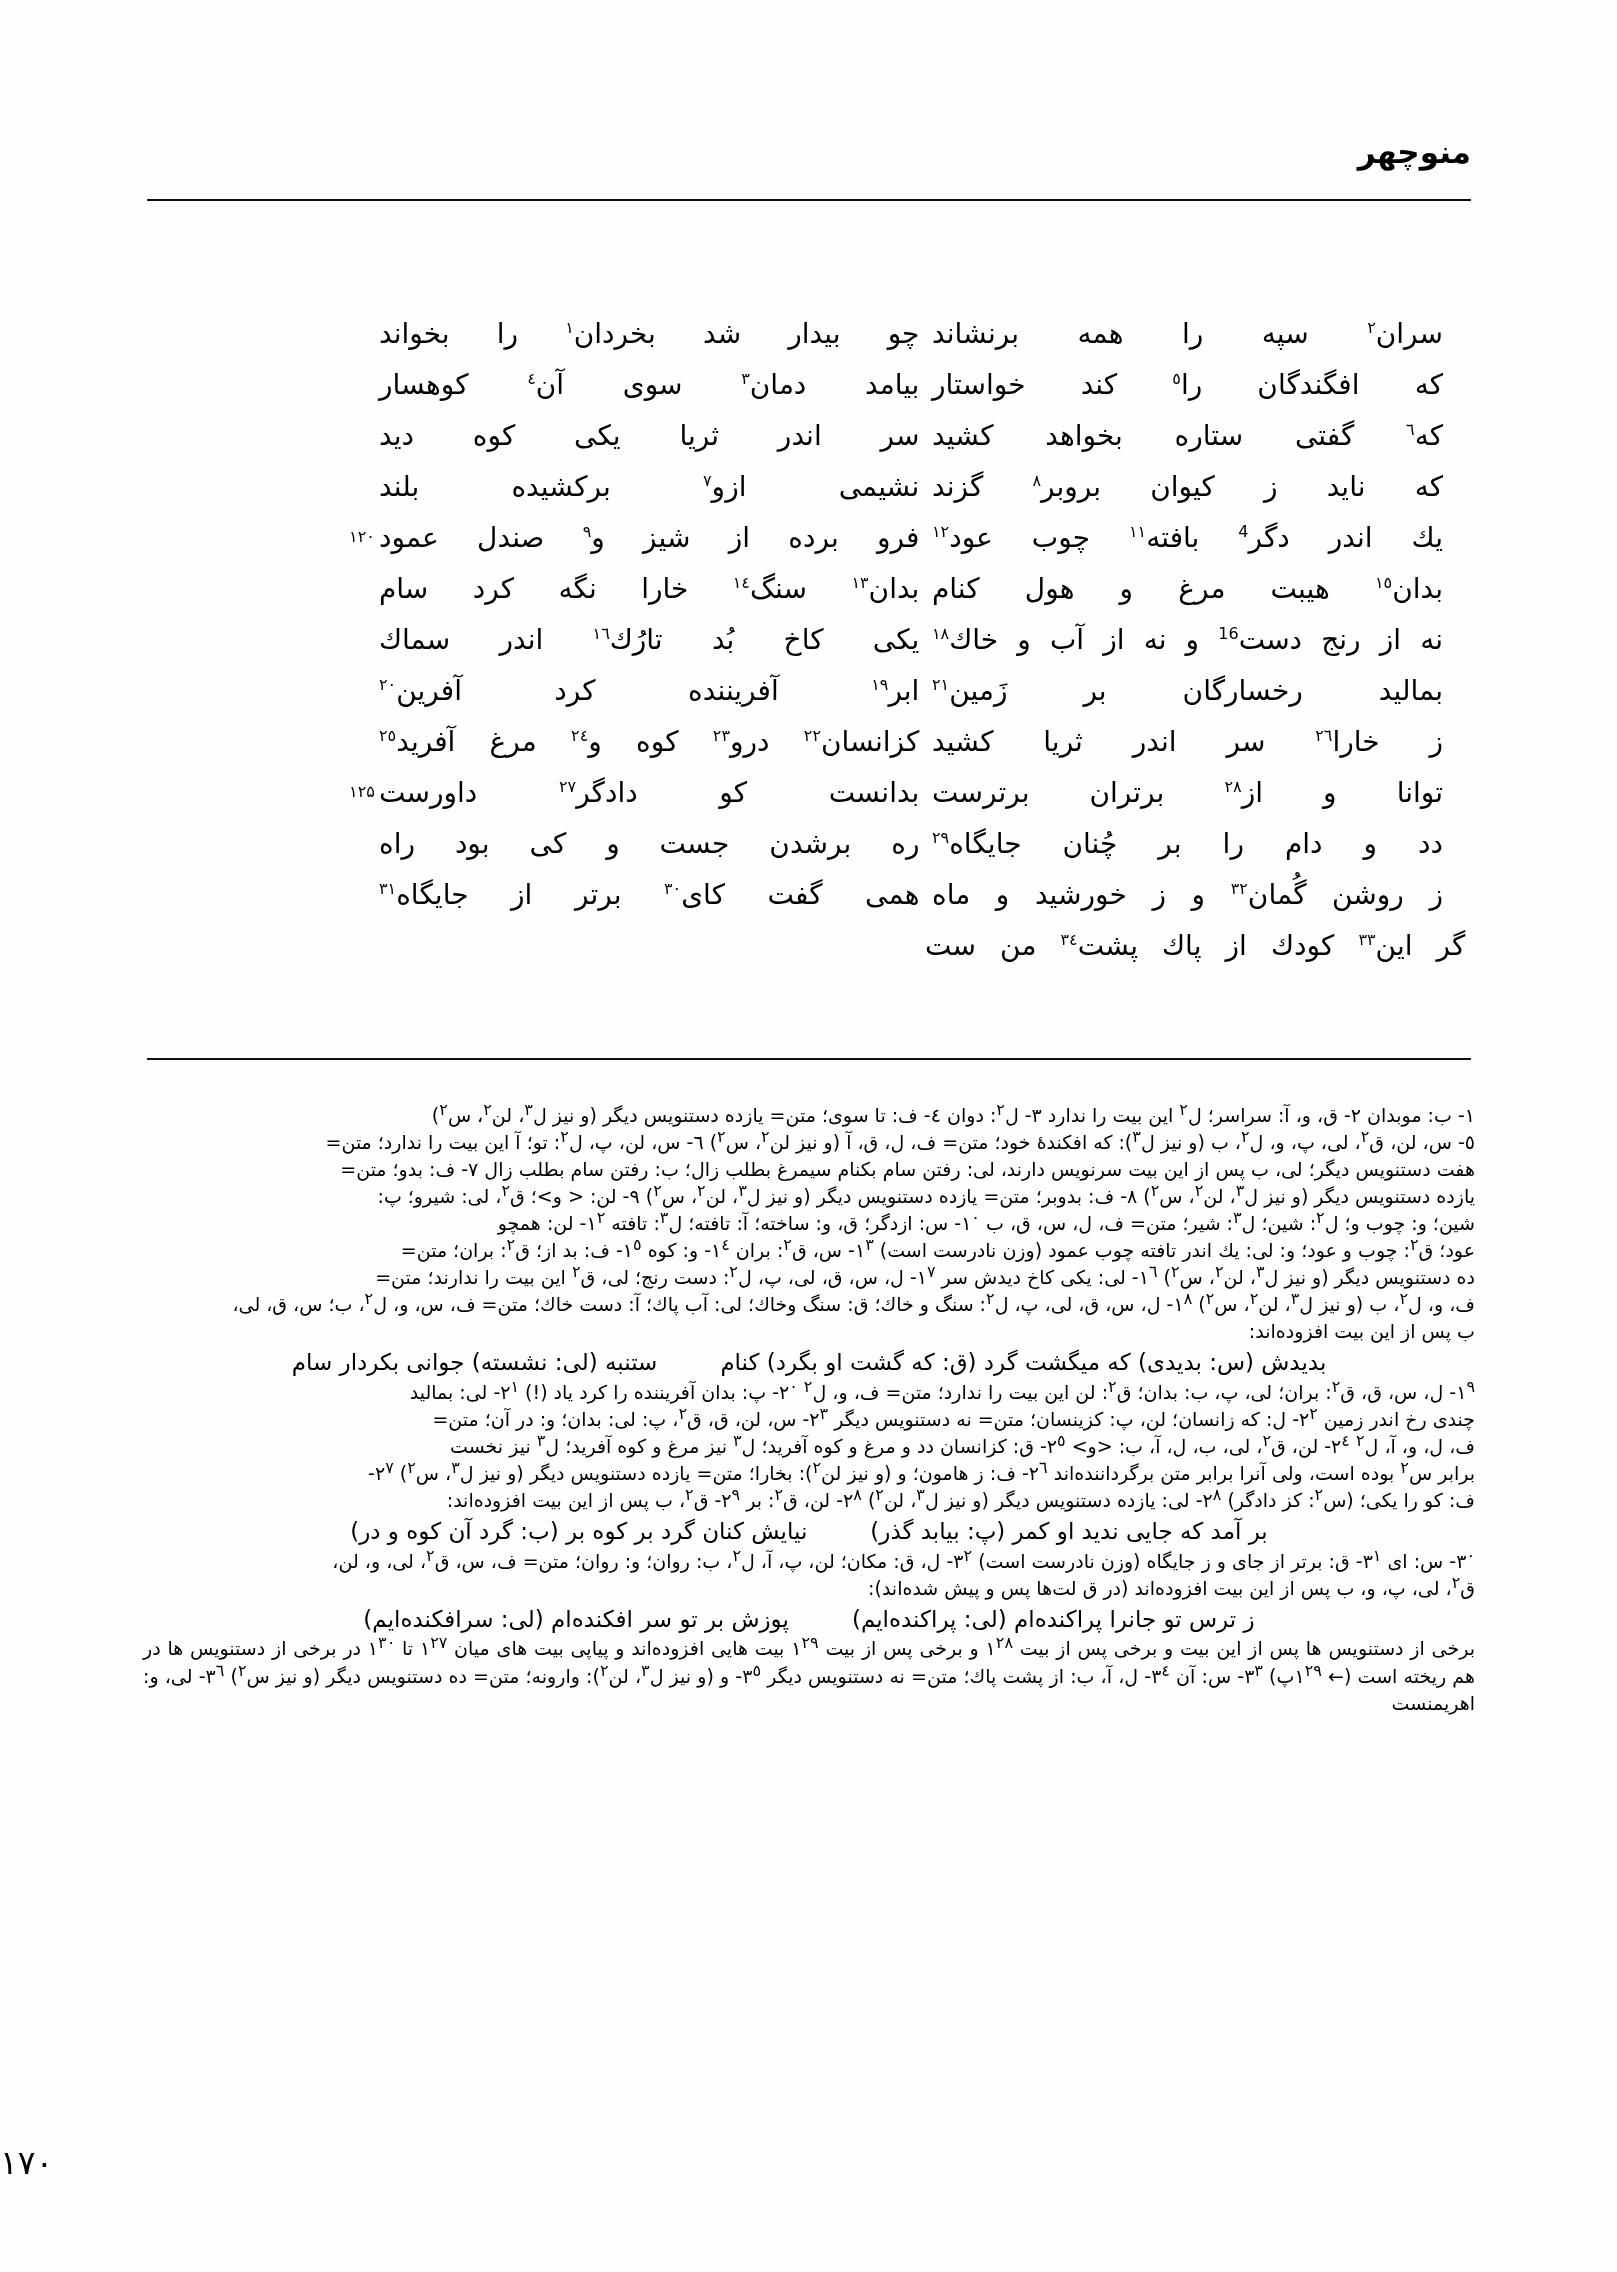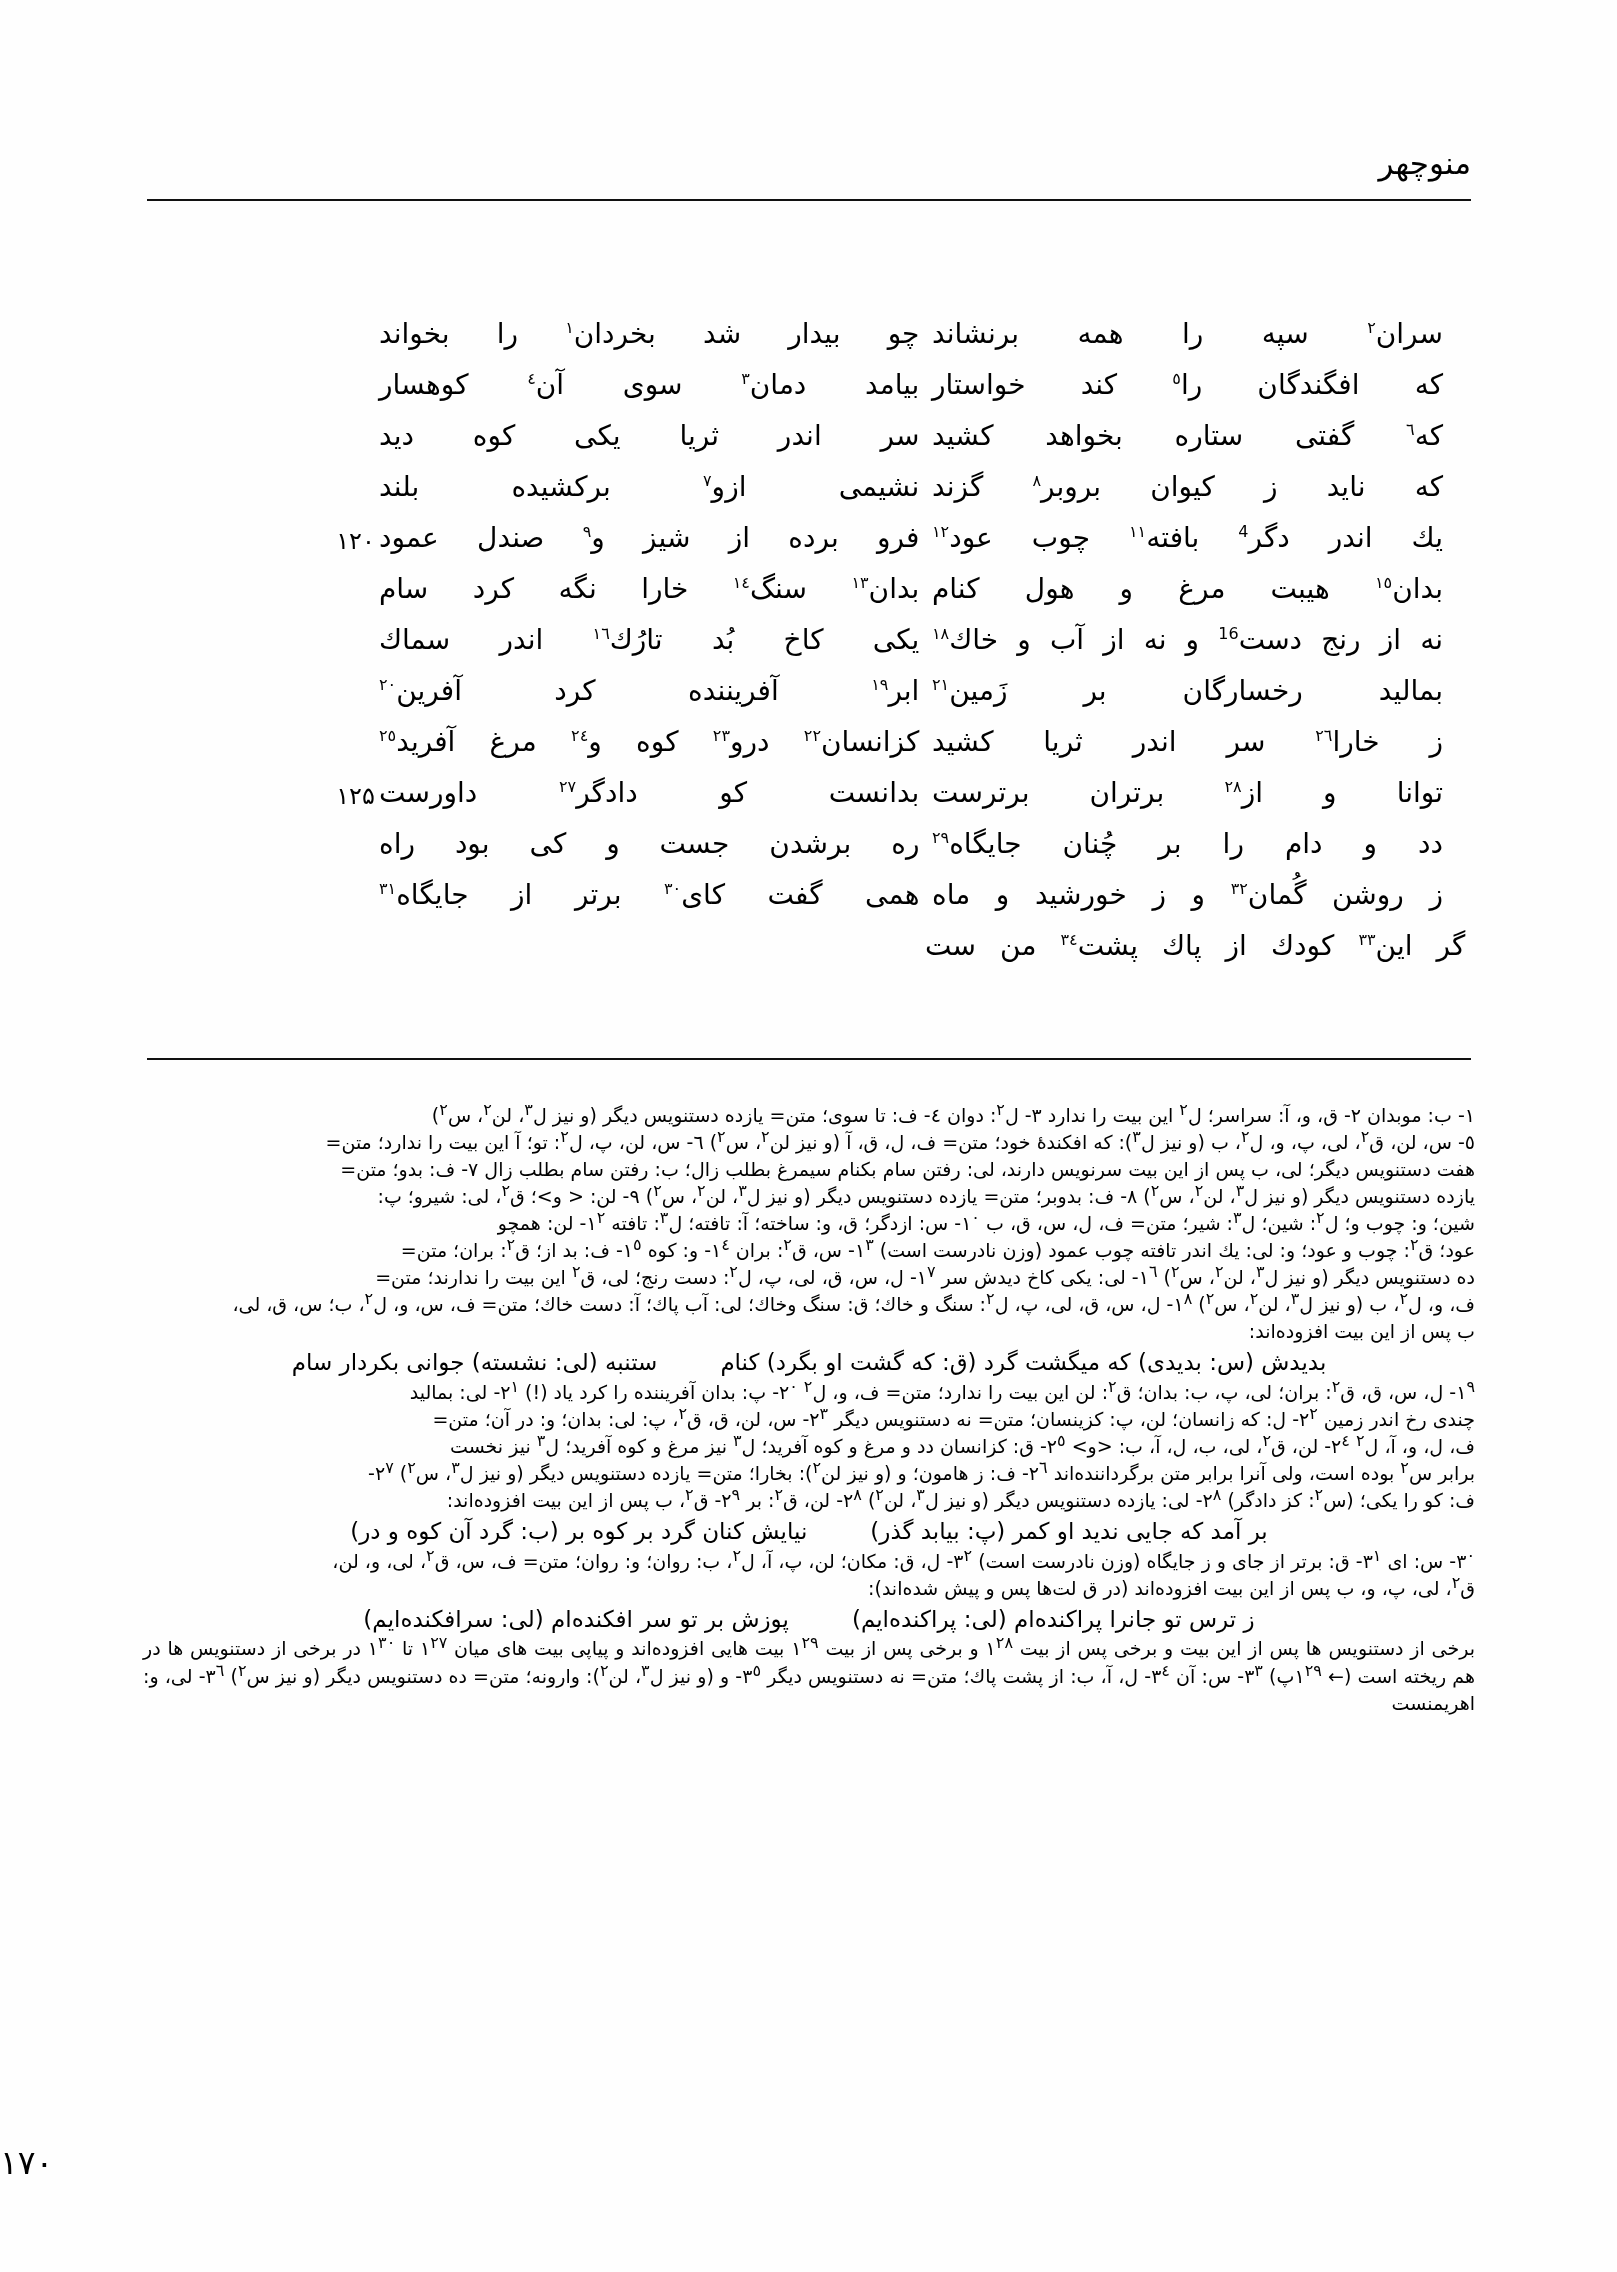--- a/index.html
+++ b/index.html
@@ -21,23 +21,23 @@
   .runhead {
     position: absolute;
     top: 137px;
     right: 147px;
     left: 147px;
     height: 67px;
   }
   .runhead-title {
     position: absolute;
     right: 0;
-    top: 11px;
+    top: 0;
     font-size: 31px;
-    font-weight: normal;
+    font-weight: bold;
     line-height: 1;
     letter-spacing: 0;
   }
   .runhead-rule {
     position: absolute;
     right: 0;
     left: 0;
     top: 62px;
     border-top: 2.8px solid #111;
   }
@@ -52,21 +52,21 @@
   .bayt {
     display: flex;
     flex-direction: row;
     align-items: flex-start;
     height: 51px;
     position: relative;
   }
   .num-gutter {
     width: 67px;
     flex: 0 0 67px;
-    font-size: 24px;
+    font-size: 16px;
     text-align: right;
     padding-top: 7px;
     padding-right: 4.2px;
     box-sizing: border-box;
   }
   .hemi {
     flex: 0 0 546px;
     width: 546px;
     font-size: 28px;
     line-height: 1.18;

